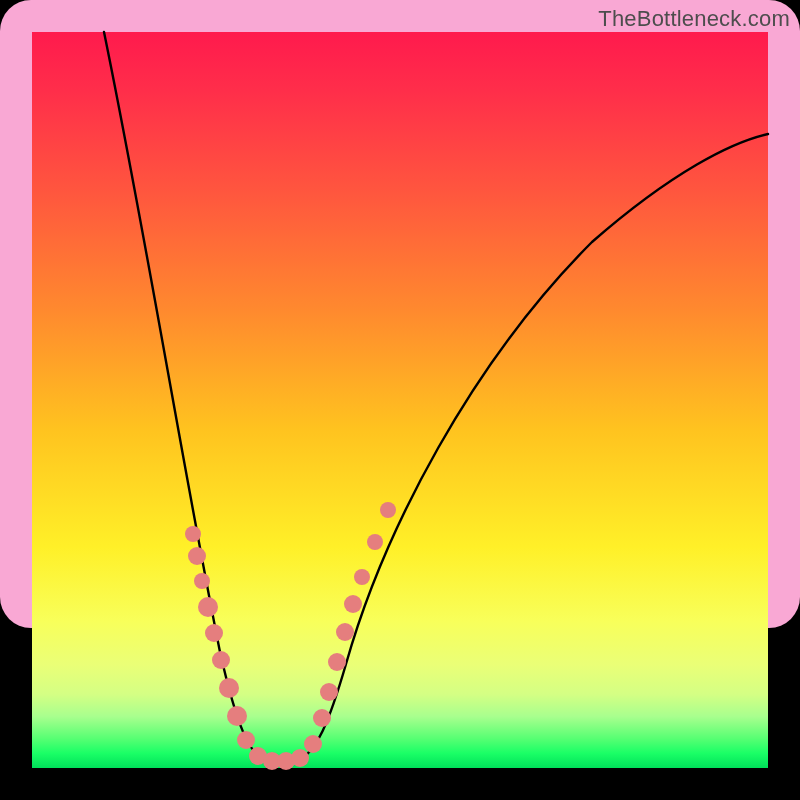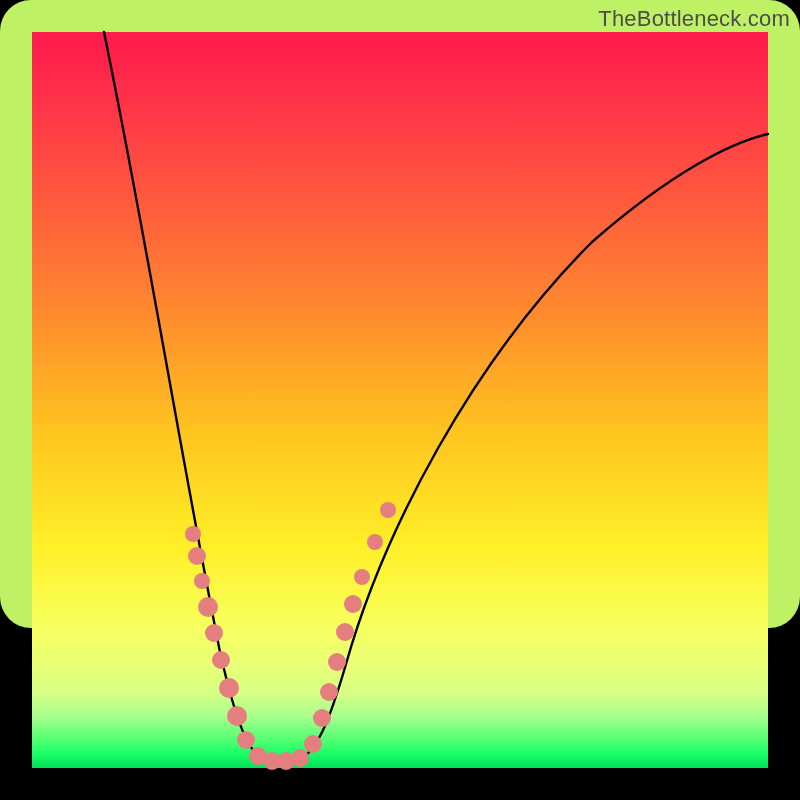--- a/index.html
+++ b/index.html
@@ -10,21 +10,21 @@
     overflow: hidden;
     background: #000;
     font-family: Arial, Helvetica, sans-serif;
   }
   .frame {
     position: absolute;
     top: 0;
     left: 0;
     width: 800px;
     height: 628px;
-    background: #bef264;
+    background: #f9a8d4;
     border-radius: 31px;
   }
   .plot {
     position: absolute;
     top: 32px;
     left: 32px;
     width: 736px;
     height: 736px;
     
     background: linear-gradient(

